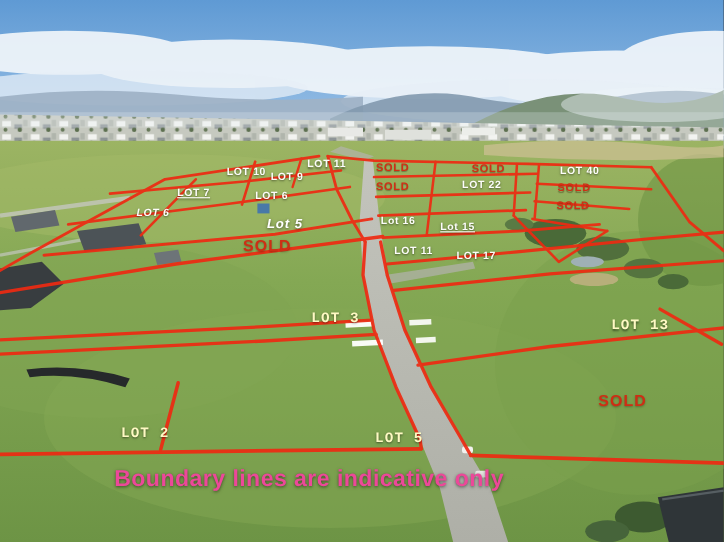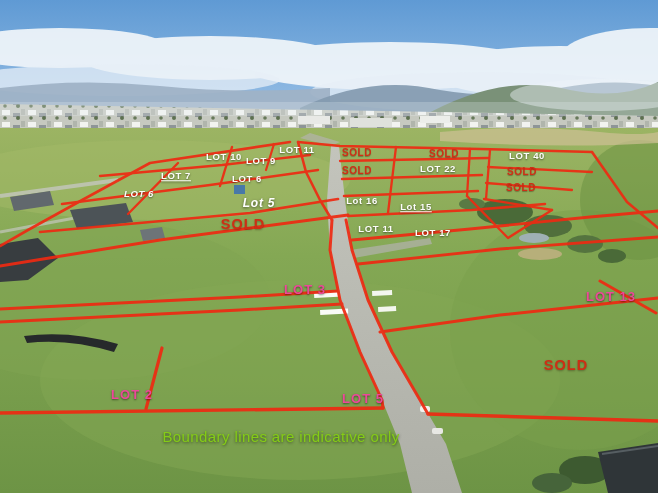--- a/index.html
+++ b/index.html
@@ -7,27 +7,27 @@
     position:relative;width:658px;height:493px;overflow:hidden;
     font-family:"Liberation Sans",sans-serif;
   }
   #scene svg{position:absolute;left:0;top:0;display:block;}
   #label-layer{position:absolute;left:0;top:0;width:658px;height:493px;pointer-events:none;}
   .lot-label{
     position:absolute;transform:translate(-50%,-50%);
     font-weight:800;white-space:nowrap;line-height:1;
   }
   .lot-small{font-size:9.5px;letter-spacing:.6px;color:#fdfdfa;text-shadow:0 1px 2px rgba(0,0,0,.5);}
-  .lot-mid{font-size:13px;letter-spacing:1px;color:#ec4899;text-shadow:0 1px 2px rgba(0,0,0,.5);}
+  .lot-mid{font-size:13px;letter-spacing:1px;color:#fef9c3;text-shadow:0 1px 2px rgba(0,0,0,.5);font-family:Liberation Mono, monospace;}
   .lot-large{font-size:12px;letter-spacing:.8px;color:#ffffff;text-shadow:0 1px 3px rgba(0,0,0,.55);font-style:italic;}
   .sold-small{font-size:10px;letter-spacing:.6px;color:#cf2f15;text-shadow:0 1px 1px rgba(40,10,0,.35);}
   .sold-large{font-size:14.5px;letter-spacing:1px;color:#ce2e14;text-shadow:0 1px 2px rgba(40,10,0,.35);}
   .disclaimer{
     position:absolute;transform:translate(-50%,-50%);
-    font-size:15px;font-weight:400;letter-spacing:.4px;color:#84cc16;
+    font-size:21px;font-weight:700;letter-spacing:.4px;color:#ec4899;
     text-shadow:0 1px 3px rgba(0,0,0,.55);white-space:nowrap;
   }
 </style>
 </head>
 <body>
 
 <div id="scene">
 
   <svg width="658" height="493" viewBox="0 0 658 493">
     <defs>
@@ -200,19 +200,19 @@
       <div class="lot-label sold-small" style="left: 357px; top: 171px;">SOLD</div>
       <div class="lot-label lot-small" style="left: 438px; top: 169px; text-align: center;">LOT 22</div>
       <div class="lot-label lot-small" style="left: 362px; top: 201px;">Lot 16</div>
       <div class="lot-label lot-small" style="left: 433px; top: 187px; margin-top: 46px;">LOT 17</div>
       <div class="lot-label lot-small" style="left: 416px; top: 207px; text-decoration: underline;">Lot 15</div>
       <div class="lot-label lot-small" style="left: 376px; top: 229px;">LOT 11</div>
       <div class="lot-label lot-small" style="left: 527px; top: 156px;">LOT 40</div>
       <div class="lot-label sold-small" style="left: 522px; top: 172px;">SOLD</div>
       <div class="lot-label sold-small" style="left: 521px; top: 188px;">SOLD</div>
       <div class="lot-label lot-mid" style="left: 305px; top: 289px;">LOT 3</div>
-      <div class="lot-label lot-mid" style="left: 582px; top: 296px; margin-left: 29px;">LOT 13</div>
+      <div class="lot-label lot-mid" style="left: 582px; top: 296px;">LOT 13</div>
       <div class="lot-label sold-large" style="left: 566px; top: 365px;">SOLD</div>
       <div class="lot-label lot-mid" style="left: 112px; top: 394px; padding-left: 40px;">LOT 2</div>
       <div class="lot-label lot-mid" style="left: 363px; top: 398px;">LOT 5</div>
     </div>
 
 </div>
 
 </body></html>

